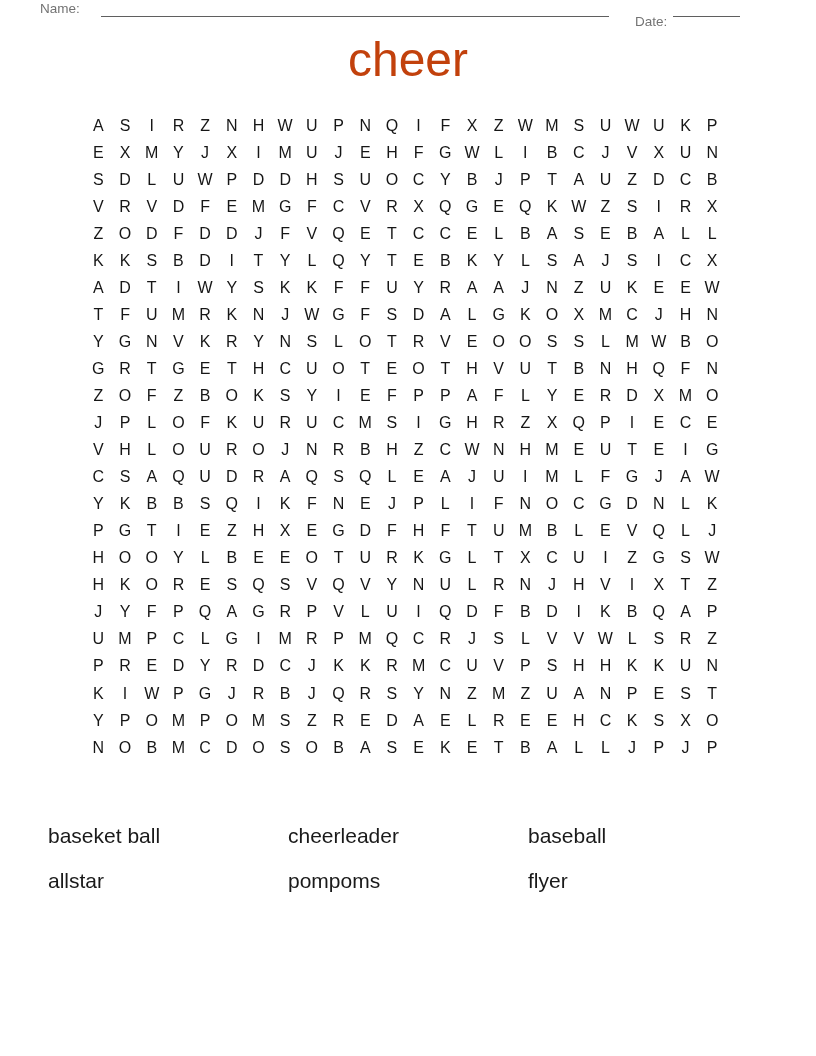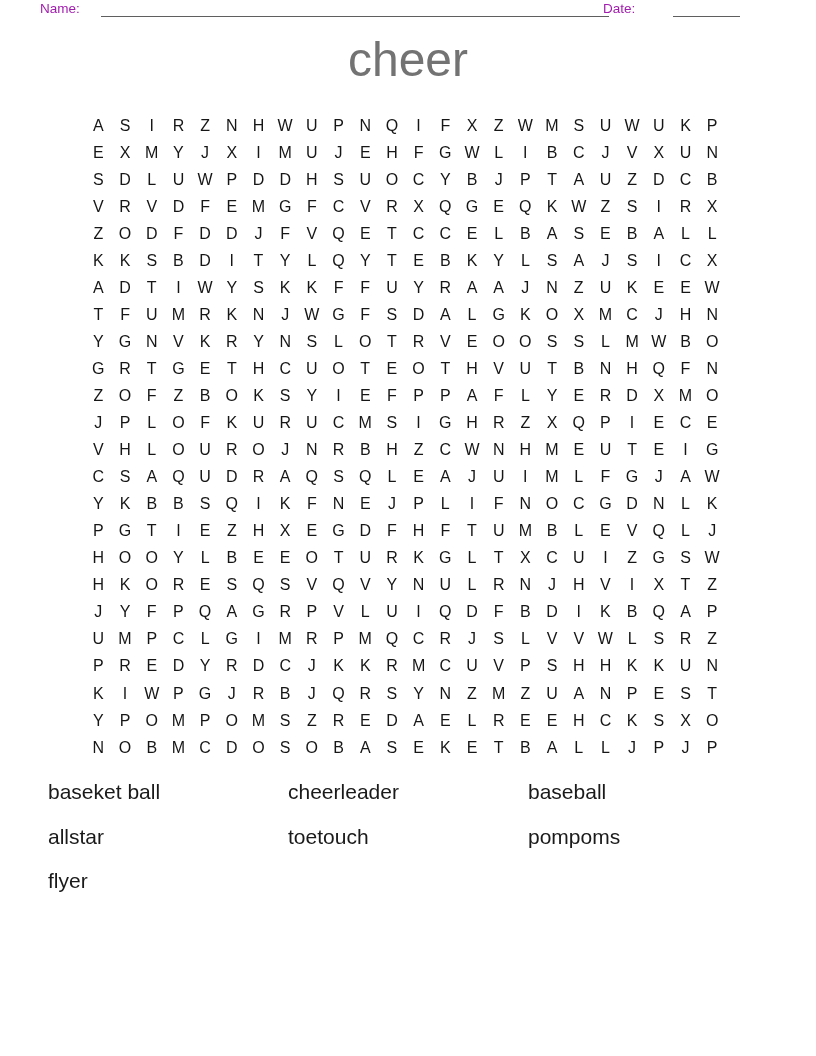--- a/index.html
+++ b/index.html
@@ -10,43 +10,43 @@
     font-family: "Liberation Sans", sans-serif;
     color: #1b1b1b;
     overflow: hidden;
   }
 
   
   .hdr-label {
     position: absolute;
     top: 1px;
     font-size: 13.5px;
-    color: #a21caf;
+    color: #737373;
   }
   #name-label { left: 40px; }
-  #date-label { left: 603px; }
+  #date-label { left: 635px; margin-top: 13px; }
   .blank-line {
     position: absolute;
     top: 16px;
     border-bottom: 1.4px solid #5f5f5f;
     height: 0;
   }
   #name-line { left: 101px; width: 508px; }
   #date-line { left: 673px; width: 67px; }
 
   
   #puzzle-title {
     position: absolute;
     top: 32px;
     left: 0;
     width: 100%;
     text-align: center;
     font-size: 48px;
     font-weight: 400;
-    color: #737373;
+    color: #c2410c;
     letter-spacing: 0px;
   }
 
   
   #letter-grid {
     position: absolute;
     left: 85px;
     top: 112px;
     display: grid;
     grid-template-columns: repeat(24, 26.7px);
@@ -69,20 +69,21 @@
     top: 779px;
     display: grid;
     grid-template-columns: 240px 240px 240px;
     grid-auto-rows: 44.5px;
   }
   .word-item {
     font-size: 21px;
     font-weight: 400;
     color: #1a1a1a;
     line-height: 1.2;
+    margin-top: 44px;
   }
 </style>
 </head>
 <body>
 
 <span id="name-label" class="hdr-label">Name:</span>
 <div id="name-line" class="blank-line"></div>
 
 <span id="date-label" class="hdr-label">Date:</span>
 <div id="date-line" class="blank-line"></div>
@@ -666,16 +667,15 @@
     <span class="grid-cell">P</span>
     <span class="grid-cell">J</span>
     <span class="grid-cell">P</span>
   </div>
 
 <div id="word-bank">
     <span class="word-item">baseket ball</span>
     <span class="word-item">cheerleader</span>
     <span class="word-item">baseball</span>
     <span class="word-item">allstar</span>
-    <span class="word-item">toetouch</span>
     <span class="word-item">pompoms</span>
     <span class="word-item">flyer</span>
   </div>
 
 </body></html>

